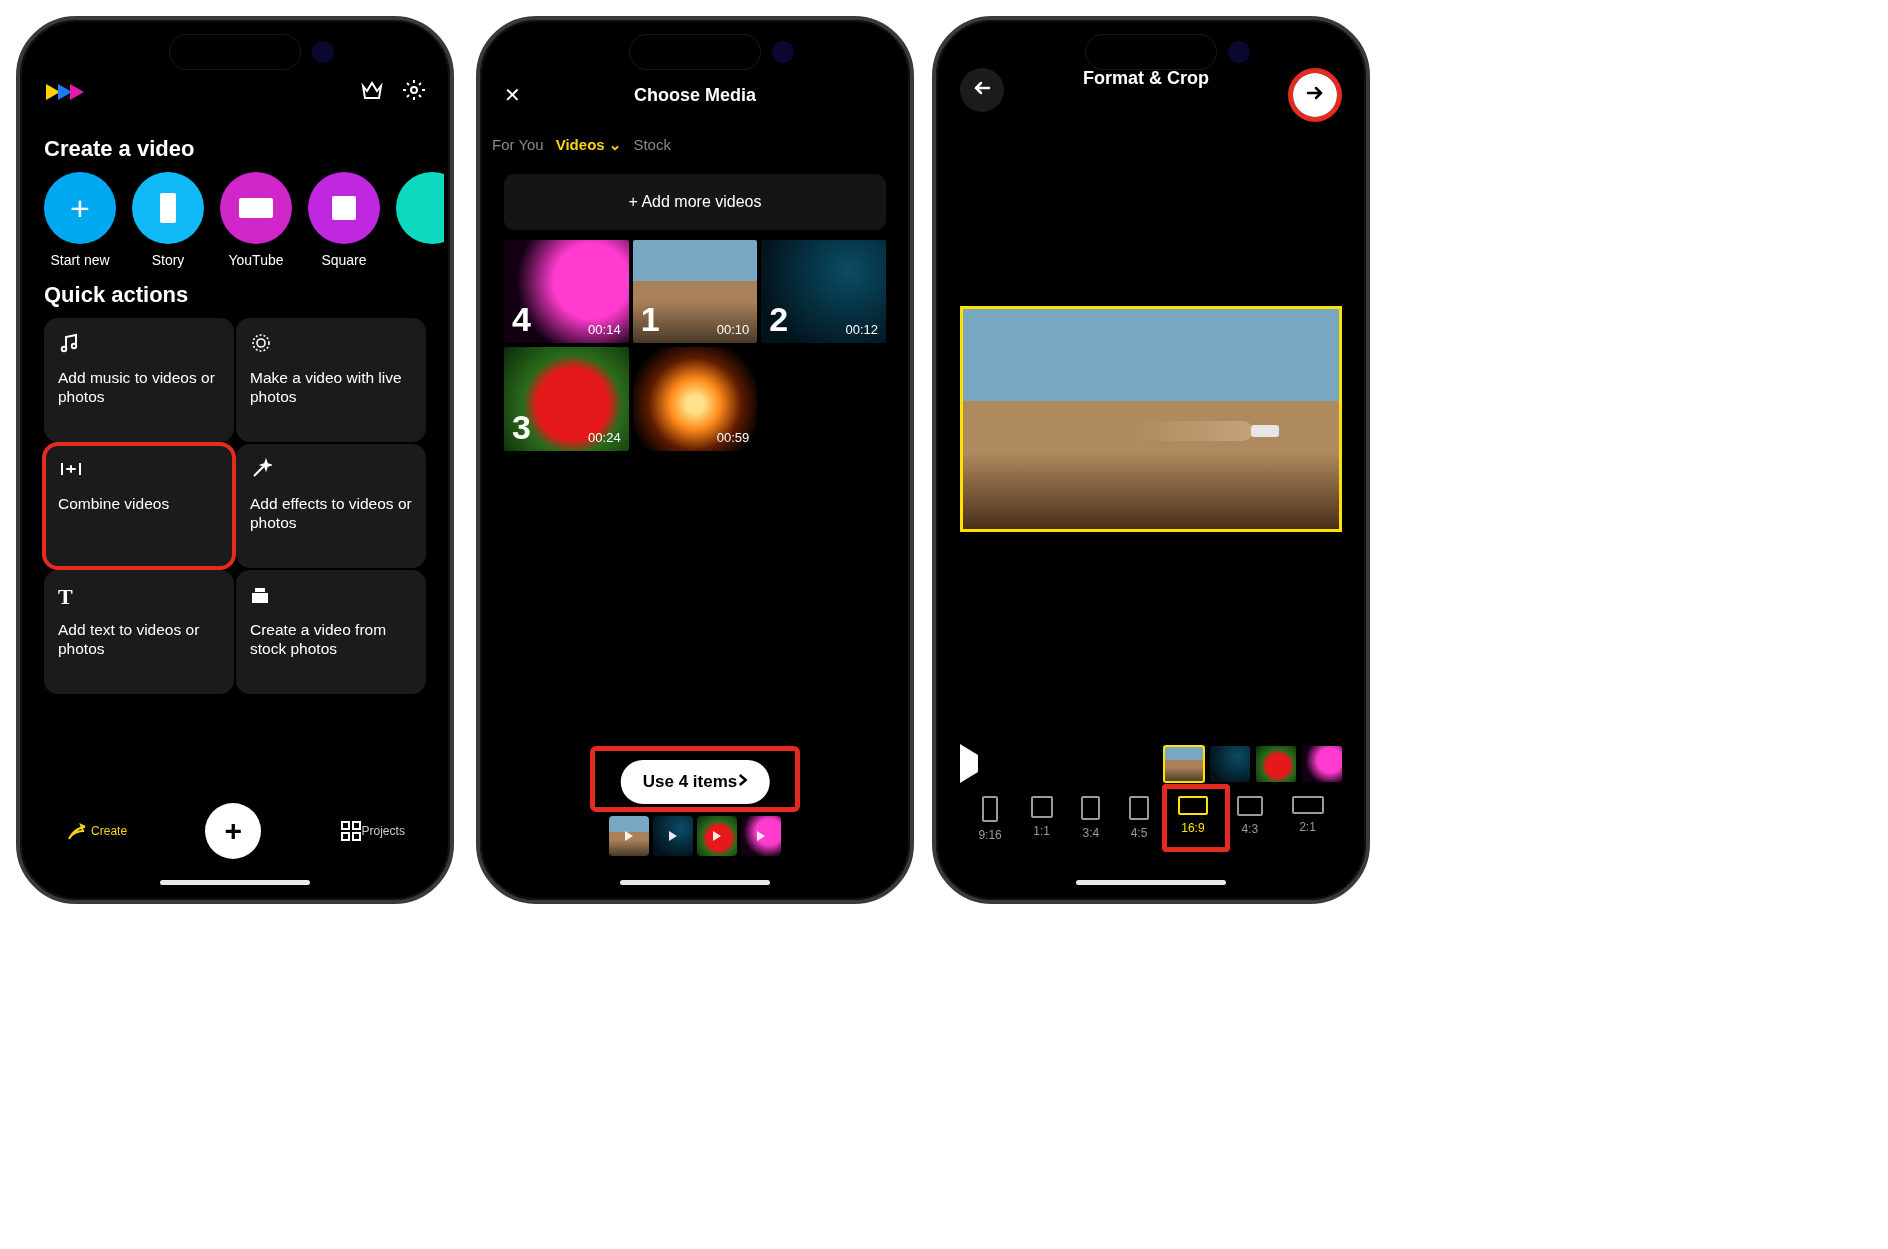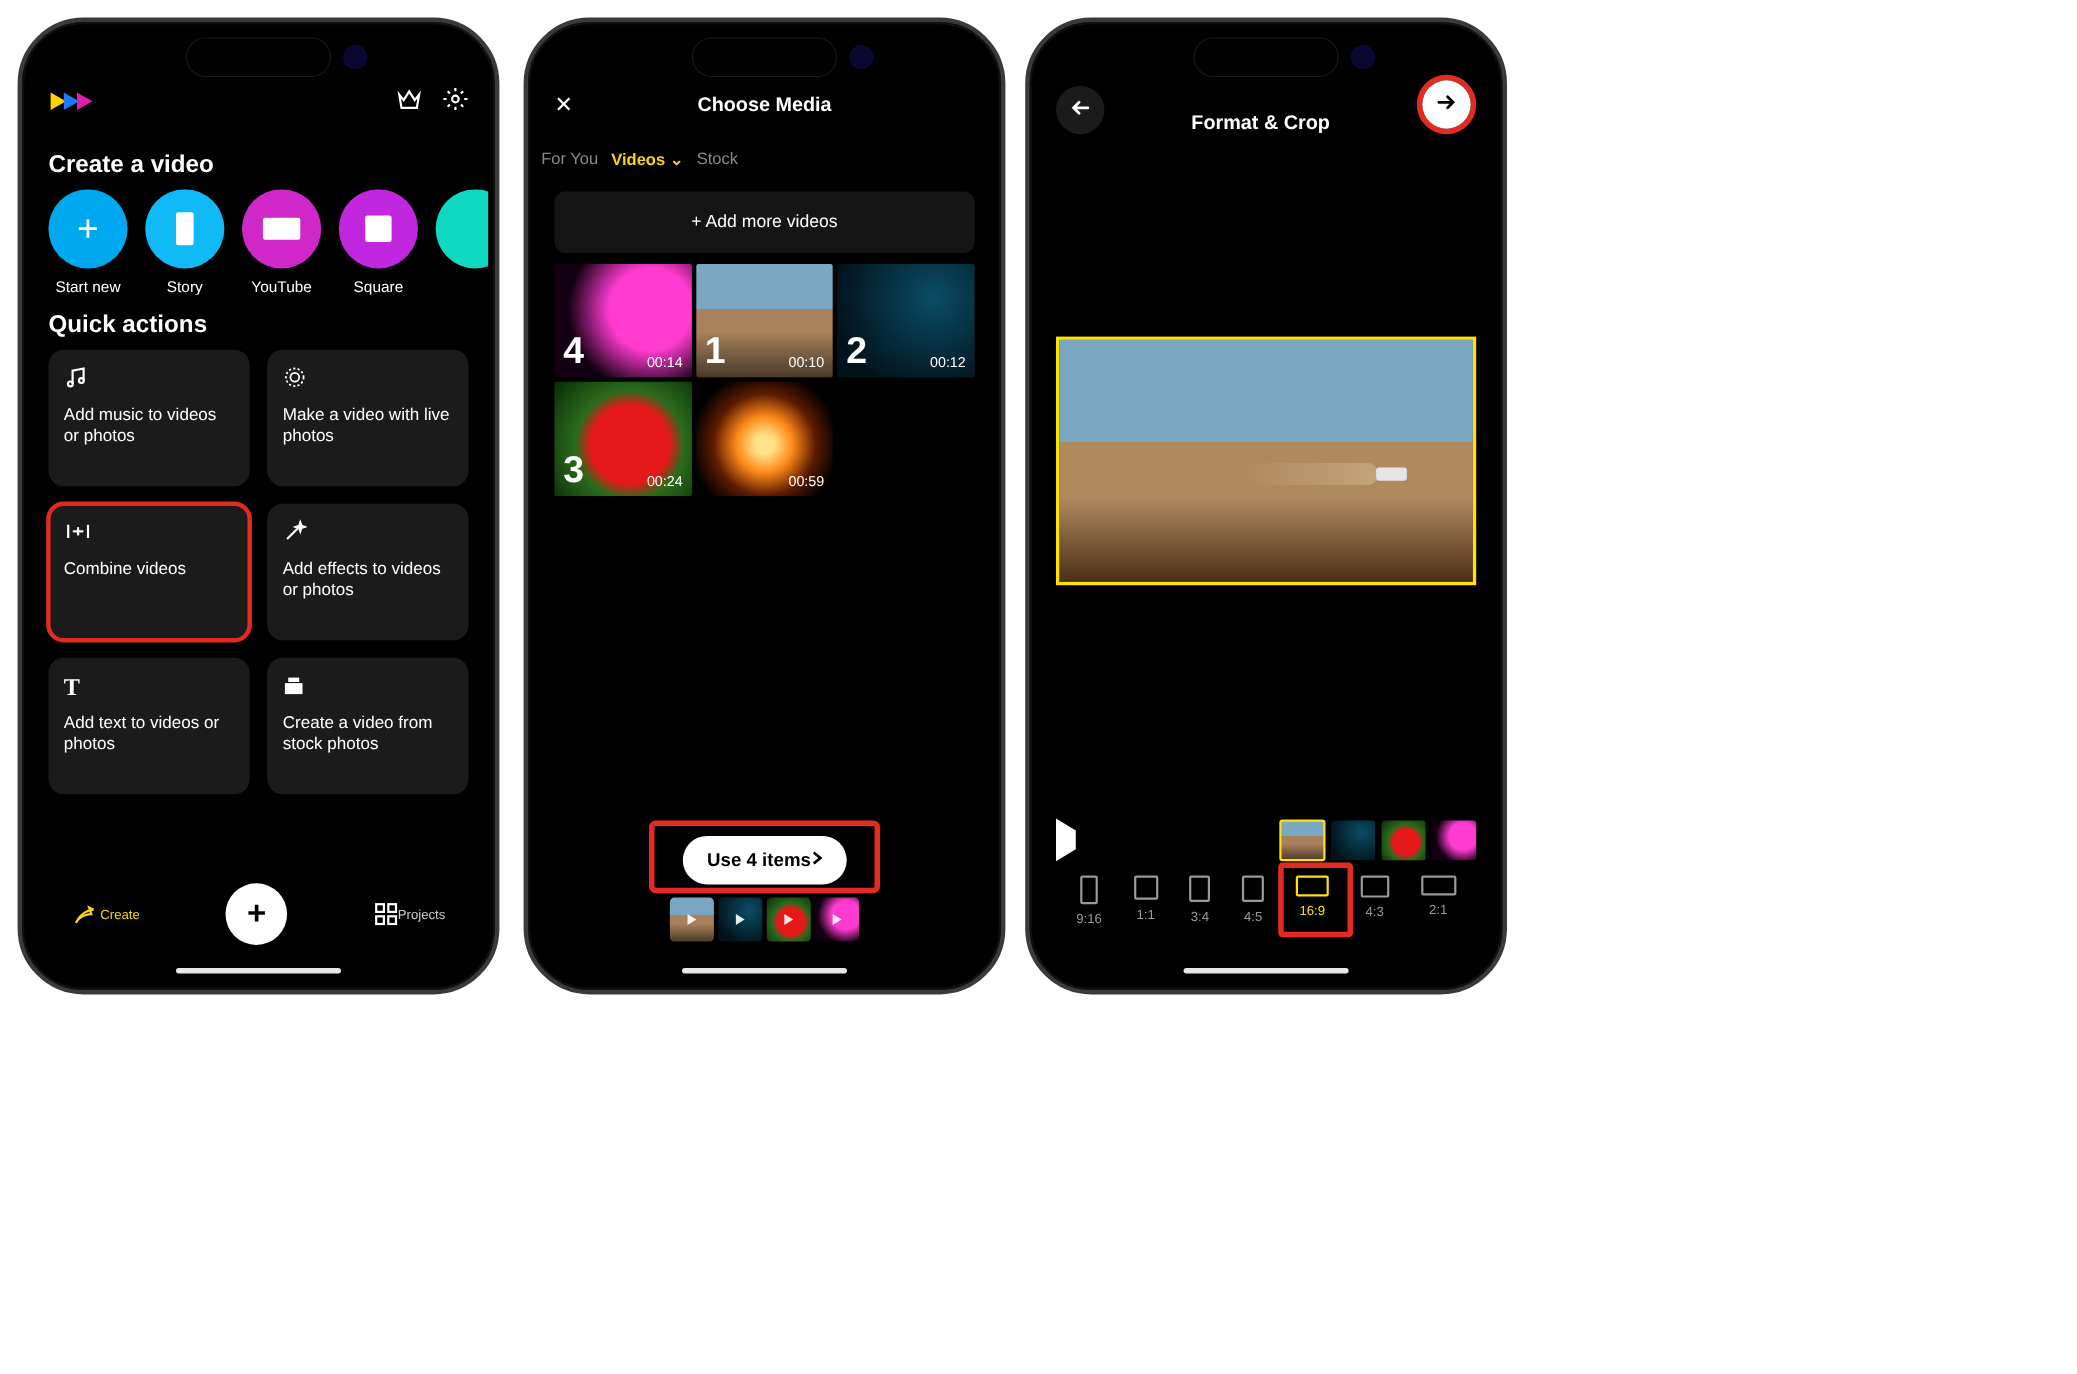--- a/index.html
+++ b/index.html
@@ -40,21 +40,21 @@
   .muted{color:var(--muted)}
   .row{display:flex;align-items:center}
 
   
   .logo{display:flex;gap:-4px}
   .logo svg{display:block}
   .formats{display:flex;gap:16px;padding:0 18px;overflow:hidden}
   .fmt{width:78px;text-align:center}
   .fmt .bubble{width:72px;height:72px;border-radius:50%;display:flex;align-items:center;justify-content:center}
   .fmt .lab{font-size:14px;margin-top:8px}
-  .qa-grid{display:grid;grid-template-columns:1fr 1fr;gap:16px;padding:0 18px}
+  .qa-grid{display:grid;grid-template-columns:1fr 1fr;gap:2px;padding:0 18px}
   .card{background:var(--card2);border-radius:14px;padding:14px 14px 16px;min-height:94px}
   .card .ic{height:26px;margin-bottom:10px;display:flex;align-items:center}
   .card .ttl{font-size:15.5px;line-height:1.25}
   .tabbar{position:absolute;left:0;right:0;bottom:0;height:98px;background:#000;
           display:flex;align-items:center;justify-content:space-around;padding-bottom:14px}
   .tabbar .tab{display:flex;flex-direction:row;align-items:center;font-size:12px;color:#ccc}
   .fab{width:56px;height:56px;border-radius:50%;background:#fff;color:#000;display:flex;align-items:center;justify-content:center;font-size:30px;font-weight:700}
   .tabbar .create{color:var(--accent)}
   .rproj{position:absolute;left:18px;bottom:70px;font-size:20px;font-weight:700;color:#252525}
   .hi{outline:4px solid var(--hi-red);outline-offset:-2px;border-radius:14px}
@@ -83,21 +83,21 @@
                      border-top:5px solid transparent;border-bottom:5px solid transparent}
 
   
   .t-jelly{background:radial-gradient(circle at 70% 40%,#ff3bd0 0 35%,#120012 70%)}
   .t-road{background:linear-gradient(#7aa7c1 0 40%,#a8805a 40% 60%,#4a3a28 100%)}
   .t-ocean{background:radial-gradient(circle at 70% 30%,#0a4c66,#02121a 80%)}
   .t-berry{background:radial-gradient(circle at 55% 55%,#e51919 0 40%,#2a6b1c 55%,#0a2a08 100%)}
   .t-fire{background:radial-gradient(circle at 50% 55%,#ffe38a 0 10%,#ff8a1a 30%,#5c1b00 55%,#000 80%)}
 
   
-  .p3hdr{display:flex;align-items:flex-end;justify-content:space-between;margin-top:42px;height:54px;padding:0 18px}
+  .p3hdr{display:flex;align-items:flex-start;justify-content:space-between;margin-top:42px;height:54px;padding:0 18px}
   .cbtn{width:44px;height:44px;border-radius:50%;background:#1b1b1b;display:flex;align-items:center;justify-content:center}
   .nextbtn{width:44px;height:44px;border-radius:50%;background:#fff;color:#000;display:flex;align-items:center;justify-content:center}
   .nexthi{border:5px solid var(--hi-red);border-radius:50%}
   .canvas{position:absolute;left:18px;right:18px;top:280px;height:220px;
           background:linear-gradient(#7aa7c1 0 42%,#b08a5f 42% 65%,#4a2f18 100%);
           border:3px solid var(--hi-yellow)}
   .canvas .car{position:absolute;right:60px;top:116px;width:28px;height:12px;background:#e6e6e6;border-radius:3px}
   .canvas .dust{position:absolute;right:86px;top:112px;width:120px;height:20px;
                 background:linear-gradient(90deg,transparent,rgba(200,170,130,.8));border-radius:10px}
   .strip{position:absolute;left:0;right:0;bottom:112px;display:flex;align-items:center;gap:6px;padding:0 18px}

